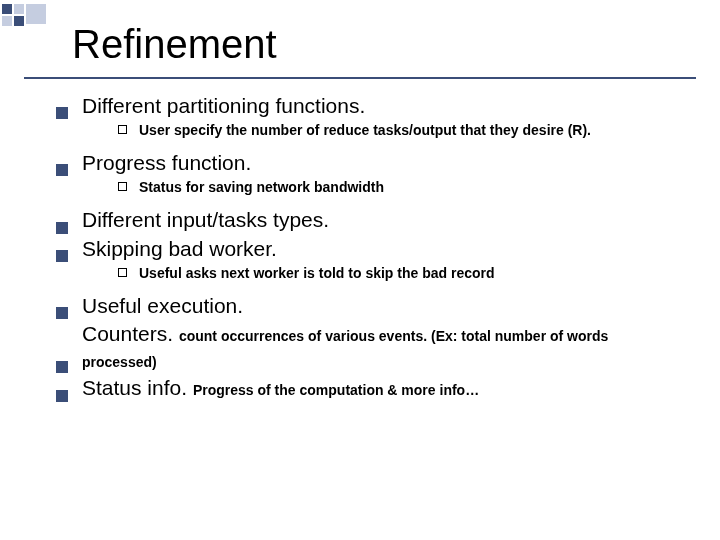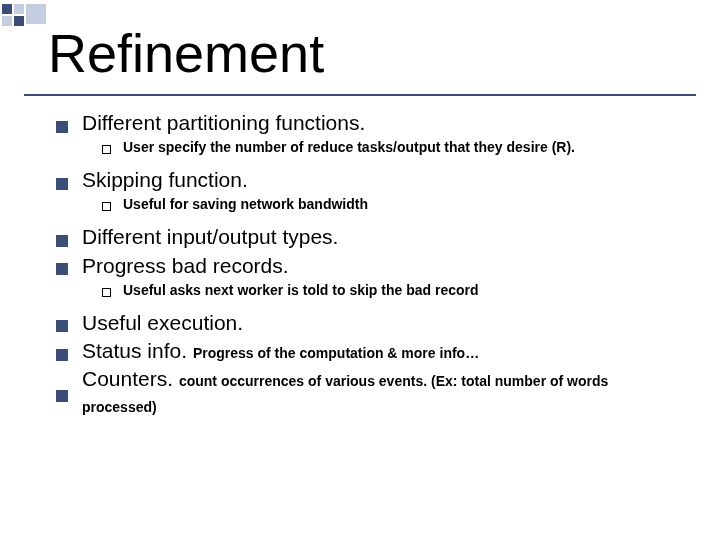--- a/index.html
+++ b/index.html
@@ -18,55 +18,55 @@
     display: flex;
     gap: 2px;
   }
   .sq-group { display: flex; flex-direction: column; gap: 2px; }
   .sq-row { display: flex; gap: 2px; }
   .sq { width: 10px; height: 10px; }
   .sq.big { width: 20px; height: 20px; }
   .sq.dark { background: #3b4e78; }
   .sq.light { background: #c5cde0; }
   .slide-title {
-    font-size: 54px;
+    font-size: 40px;
     font-weight: normal;
-    padding: 22px 0 10px 48px;
+    padding: 22px 0 10px 72px;
     color: #000;
   }
   .title-underline {
     height: 2px;
     background: #3b4e78;
     margin: 0 24px 0 24px;
   }
   .content {
     padding: 14px 36px 0 56px;
   }
   .item-l1 {
     display: flex;
-    align-items: center;
+    align-items: flex-end;
     margin-bottom: 2px;
   }
   .bullet-l1 {
     width: 12px;
     height: 12px;
     background: #3b4e78;
     margin-top: 7px;
     margin-right: 14px;
     flex-shrink: 0;
   }
   .text-l1 {
     font-size: 21px;
     color: #000;
     line-height: 1.25;
   }
   .item-l2 {
     display: flex;
-    align-items: center;
-    margin-left: 46px;
+    align-items: flex-start;
+    margin-left: 62px;
     margin-bottom: 10px;
     margin-top: 2px;
   }
   .bullet-l2 {
     width: 9px;
     height: 9px;
     border: 1.5px solid #000;
     margin-top: 4px;
     margin-right: 12px;
     flex-shrink: 0;
@@ -108,55 +108,55 @@
     <div class="bullet-l1"></div>
     <div class="text-l1">Different partitioning functions.</div>
   </div>
   <div class="item-l2">
     <div class="bullet-l2"></div>
     <div class="text-l2">User specify the number of reduce tasks/output that they desire (R).</div>
   </div>
 
   <div class="item-l1">
     <div class="bullet-l1"></div>
-    <div class="text-l1">Skipping function.</div>
+    <div class="text-l1">Progress function.</div>
   </div>
   <div class="item-l2">
     <div class="bullet-l2"></div>
-    <div class="text-l2">Useful for saving network bandwidth</div>
+    <div class="text-l2">Status for saving network bandwidth</div>
   </div>
 
   <div class="item-l1">
     <div class="bullet-l1"></div>
-    <div class="text-l1">Different input/output types.</div>
+    <div class="text-l1">Different input/tasks types.</div>
   </div>
 
   <div class="item-l1">
     <div class="bullet-l1"></div>
-    <div class="text-l1">Progress bad records.</div>
+    <div class="text-l1">Skipping bad worker.</div>
   </div>
   <div class="item-l2">
     <div class="bullet-l2"></div>
     <div class="text-l2">Useful asks next worker is told to skip the bad record</div>
   </div>
 
   <div class="item-l1">
     <div class="bullet-l1"></div>
     <div class="text-l1">Useful execution.</div>
   </div>
 
   <div class="item-l1">
     <div class="bullet-l1"></div>
     <div class="text-l1">
-      <span>Status info.</span>
-      <span class="inline-desc">Progress of the computation &amp; more info…</span>
+      <span>Counters.</span>
+      <span class="inline-desc">count occurrences of various events. (Ex: total number of words processed)</span>
     </div>
   </div>
 
   <div class="item-l1">
     <div class="bullet-l1"></div>
     <div class="text-l1">
-      <span>Counters.</span>
-      <span class="inline-desc">count occurrences of various events. (Ex: total number of words processed)</span>
+      <span>Status info.</span>
+      <span class="inline-desc">Progress of the computation &amp; more info…</span>
     </div>
   </div>
 
 </div>
 
 </body></html>

